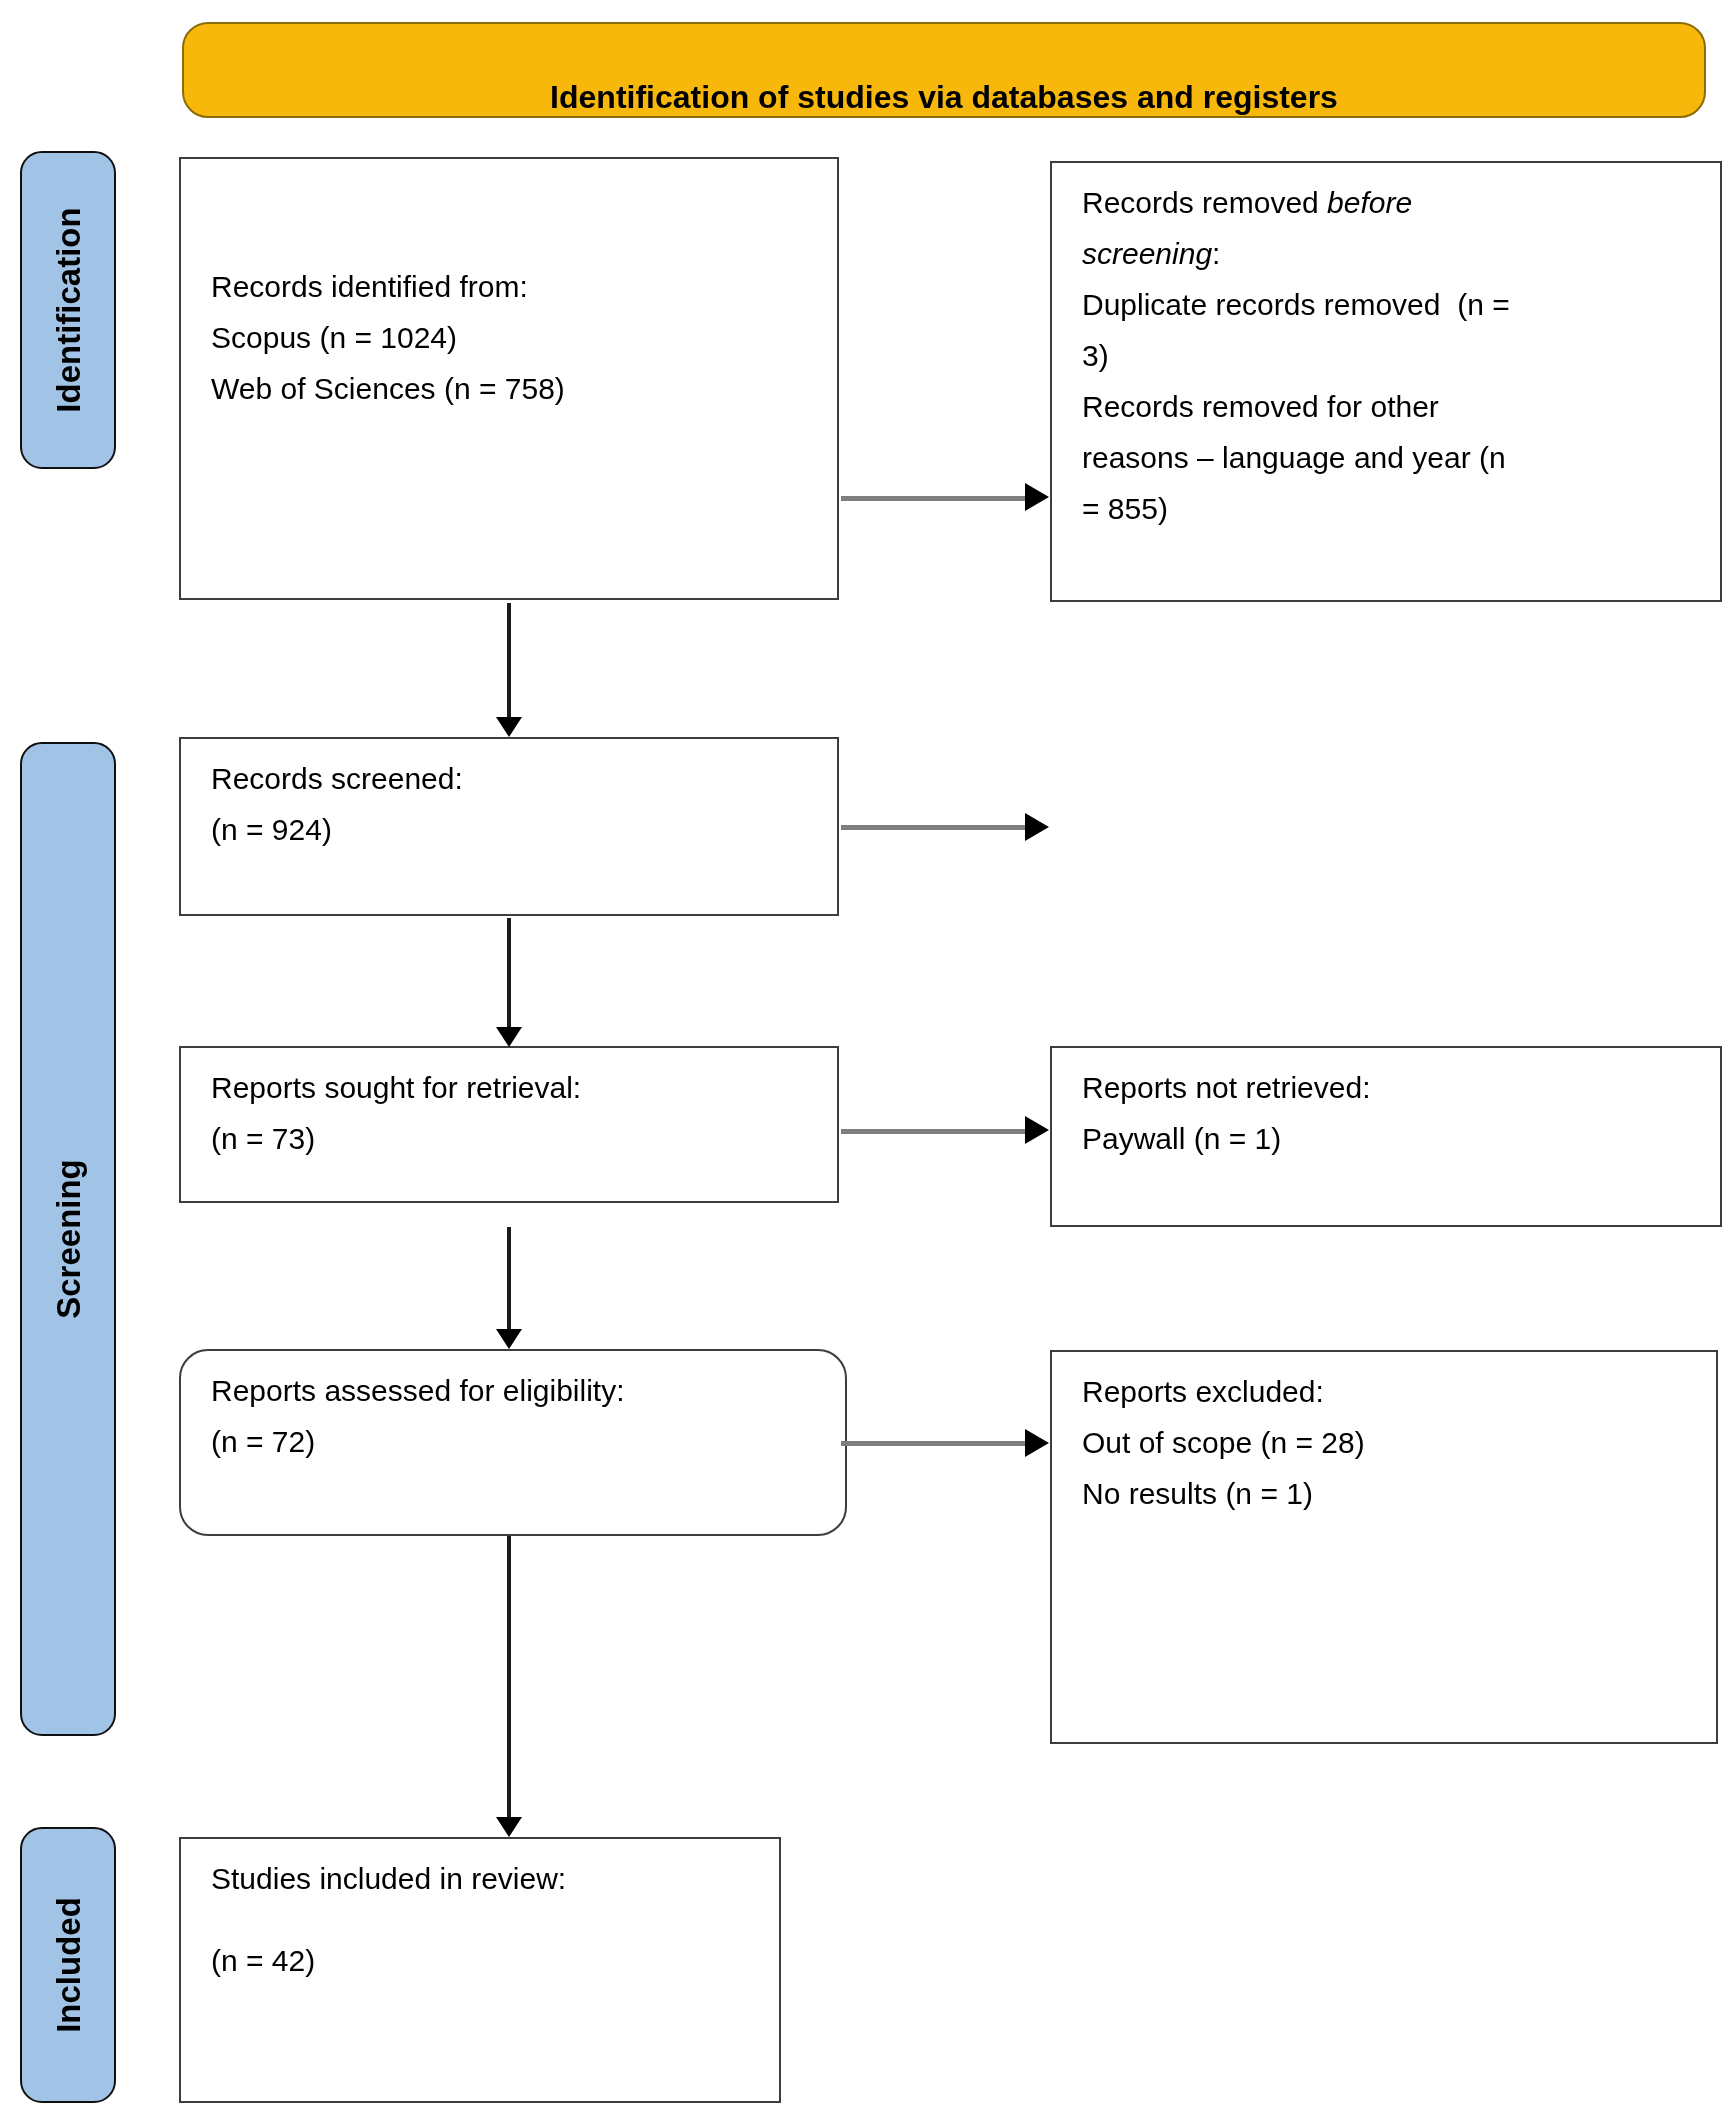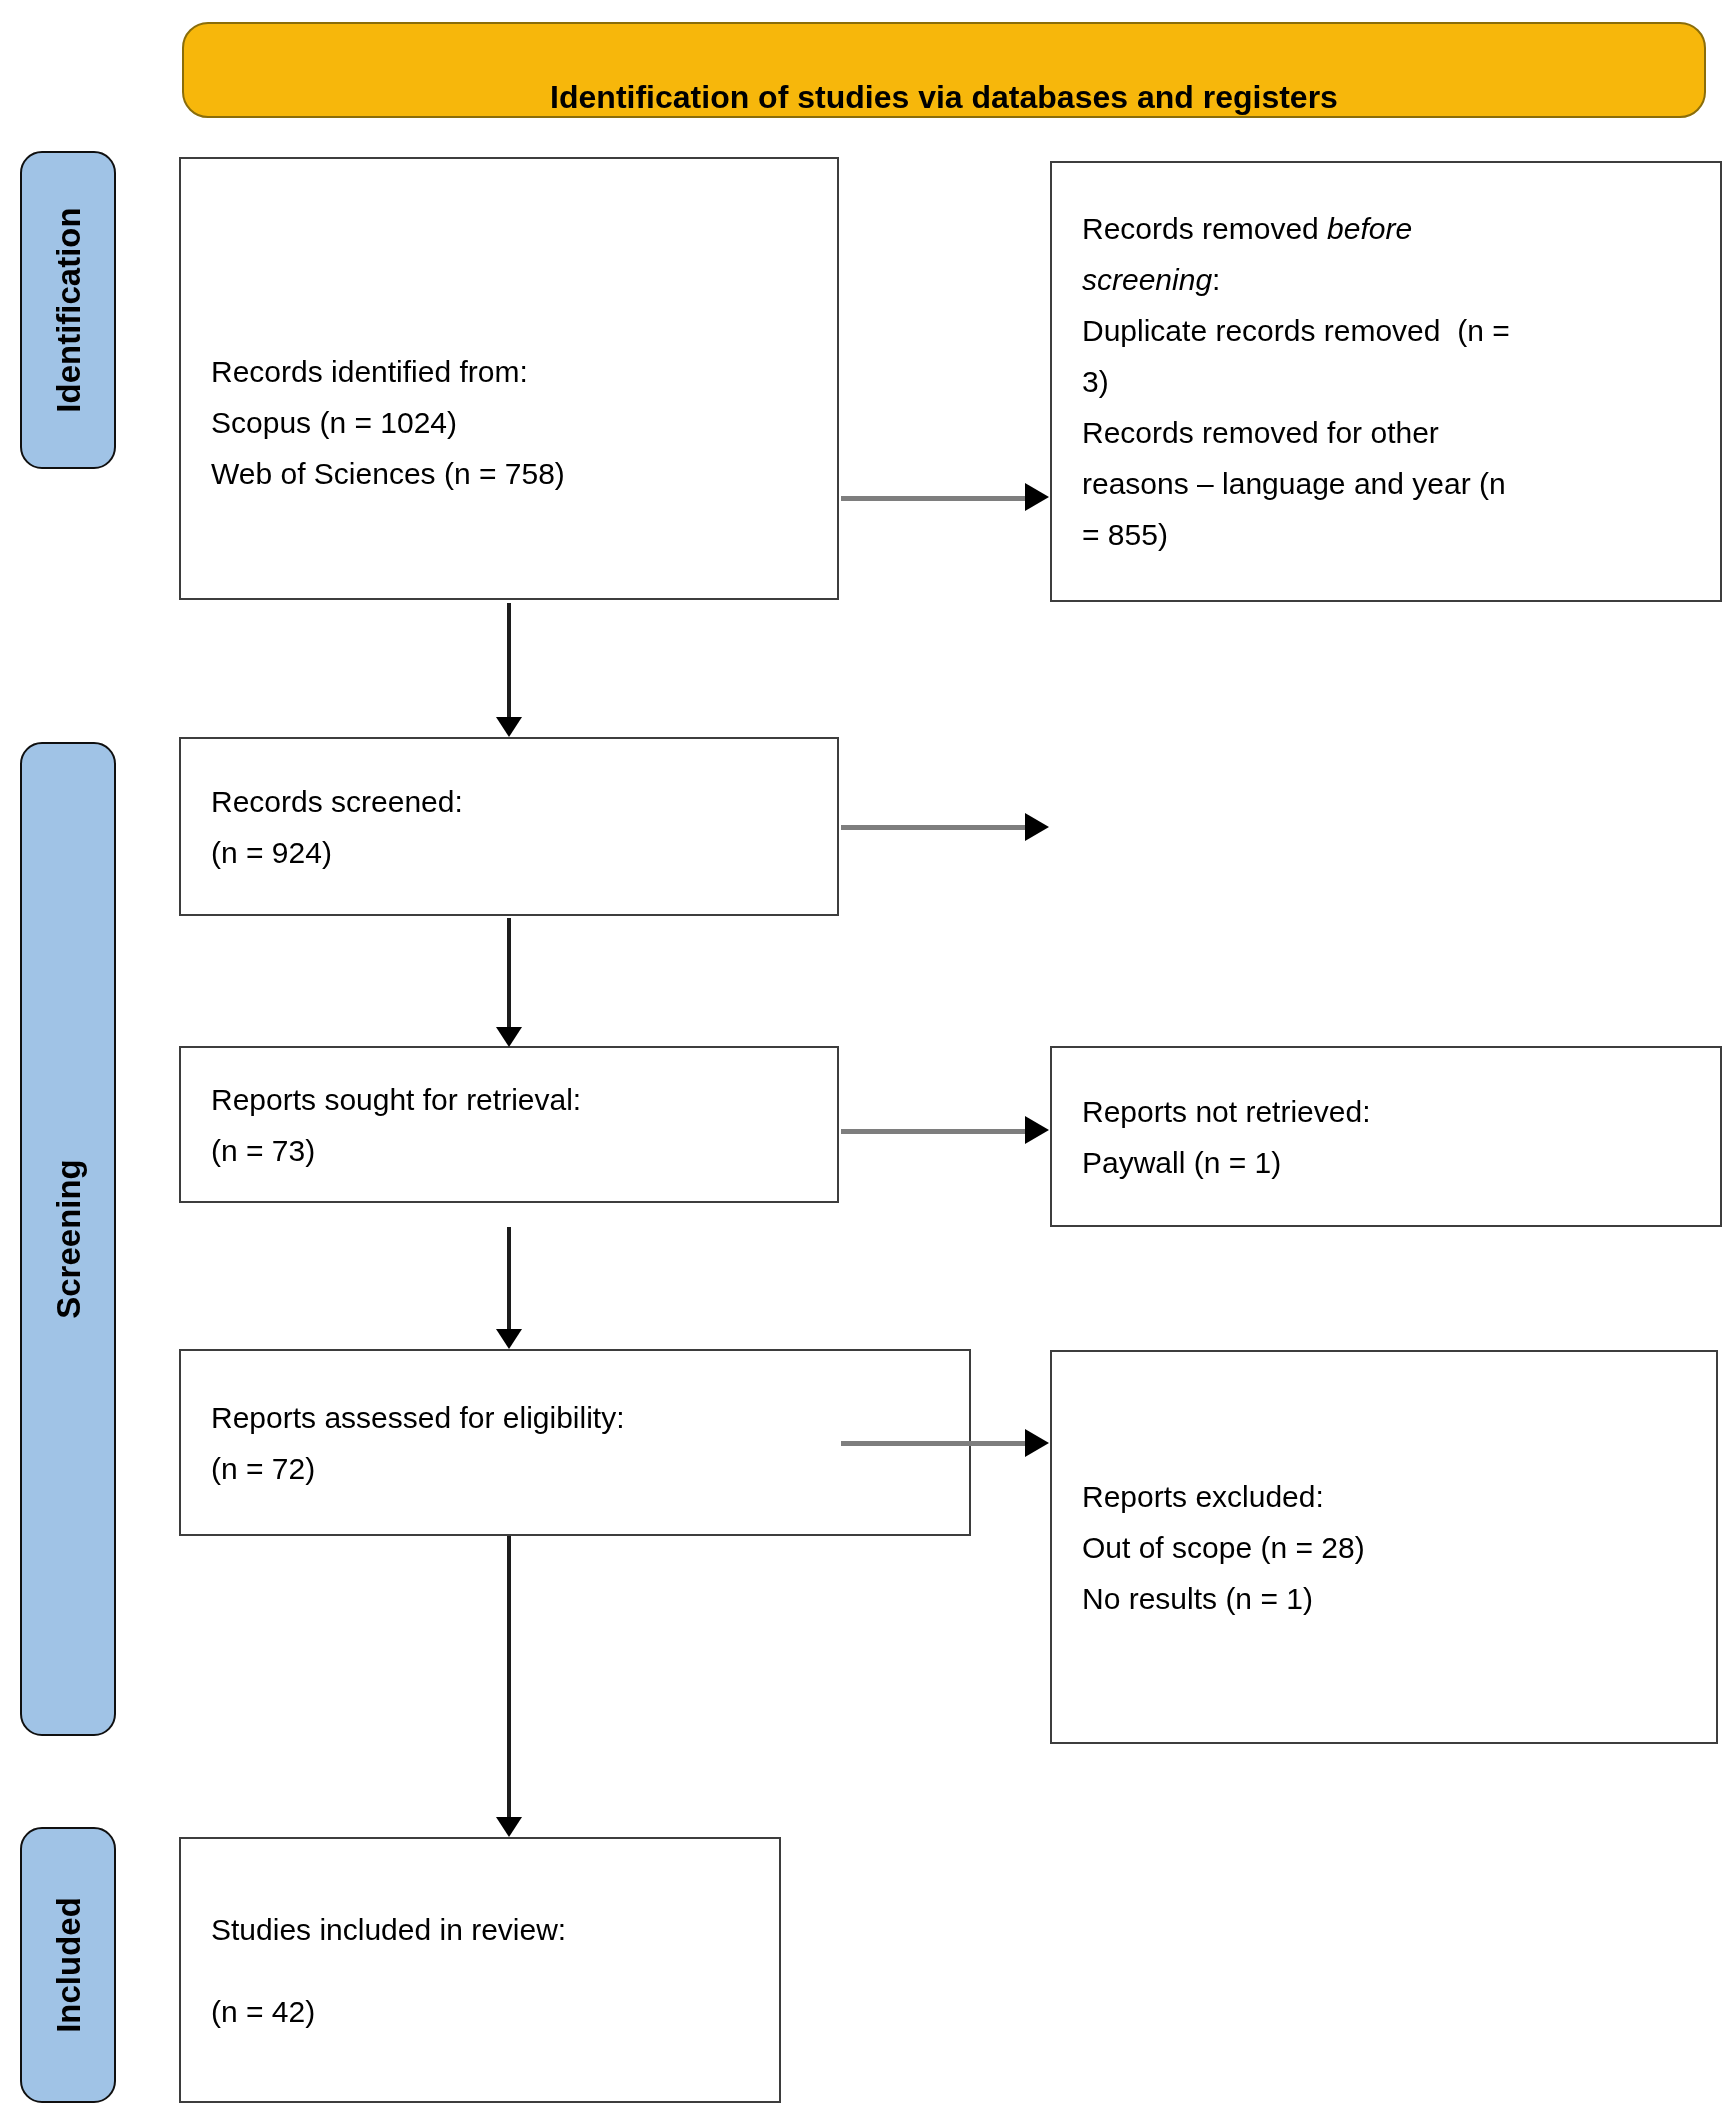--- a/index.html
+++ b/index.html
@@ -44,31 +44,31 @@
   #bar-identification { top: 151px; height: 318px; }
   #bar-screening      { top: 742px; height: 994px; }
   #bar-included       { top: 1827px; height: 276px; }
 
   
   .flowbox {
     position: absolute;
     background: #ffffff;
     border: 2.7px solid var(--box-border, #3d3d3d);
     box-sizing: border-box;
-    display: flex; flex-direction: column; justify-content: center;
+    display: flex; flex-direction: column; 
     padding: 13.6px 16.3px 13.6px 30px;
     font-size: 30px; line-height: 1.7;
   }
   .flowbox .tline { white-space: pre-wrap; }
   .flowbox em { font-style: italic; }
 
   #box-records-identified { left: 179px; top: 157px;  width: 660px; height: 443px; padding-top: 102px; }
   #box-records-screened   { left: 179px; top: 737px; width: 660px; height: 179px; }
   #box-reports-sought     { left: 179px; top: 1046px; width: 660px; height: 157px; }
-  #box-reports-assessed   { left: 179px; top: 1349px; width: 792px; height: 187px; }
+  #box-reports-assessed   { left: 179px; top: 1349px; width: 668px; height: 187px; border-radius: 29px; }
   #box-studies-included   { left: 179px; top: 1837px; width: 602px; height: 266px; gap: 31px; }
 
   #box-records-removed      { left: 1050px; top: 161px;  width: 672px; height: 441px; }
   #box-records-excluded     { left: 1050px; top: 737px; width: 672px; height: 179px; }
   #box-reports-not-retrieved{ left: 1050px; top: 1046px; width: 672px; height: 181px; }
   #box-reports-excluded     { left: 1050px; top: 1350px; width: 668px; height: 394px; }
 
   
   .vstem {
     position: absolute;

